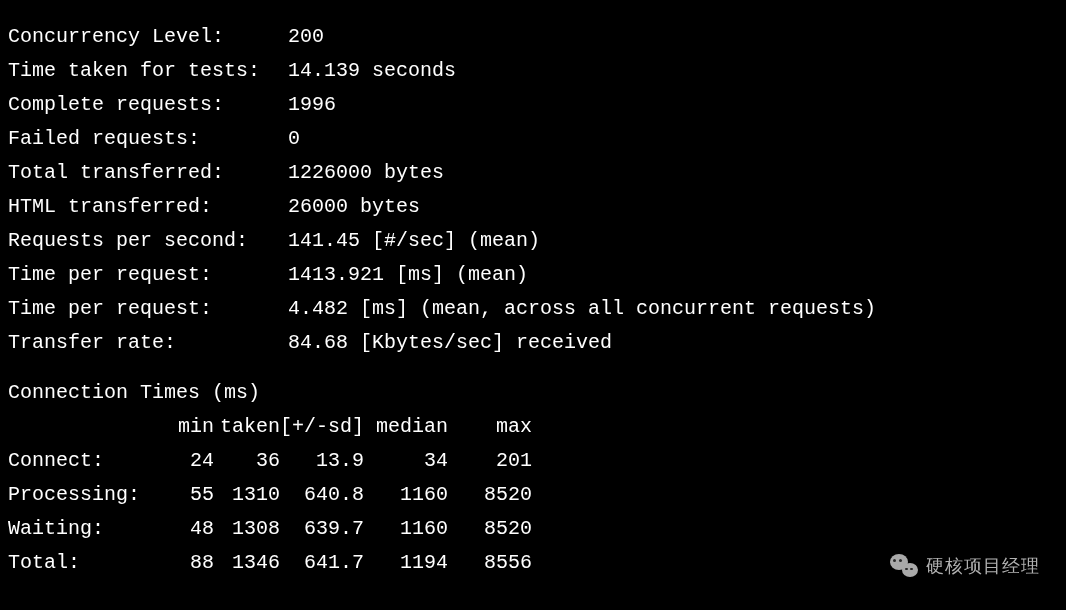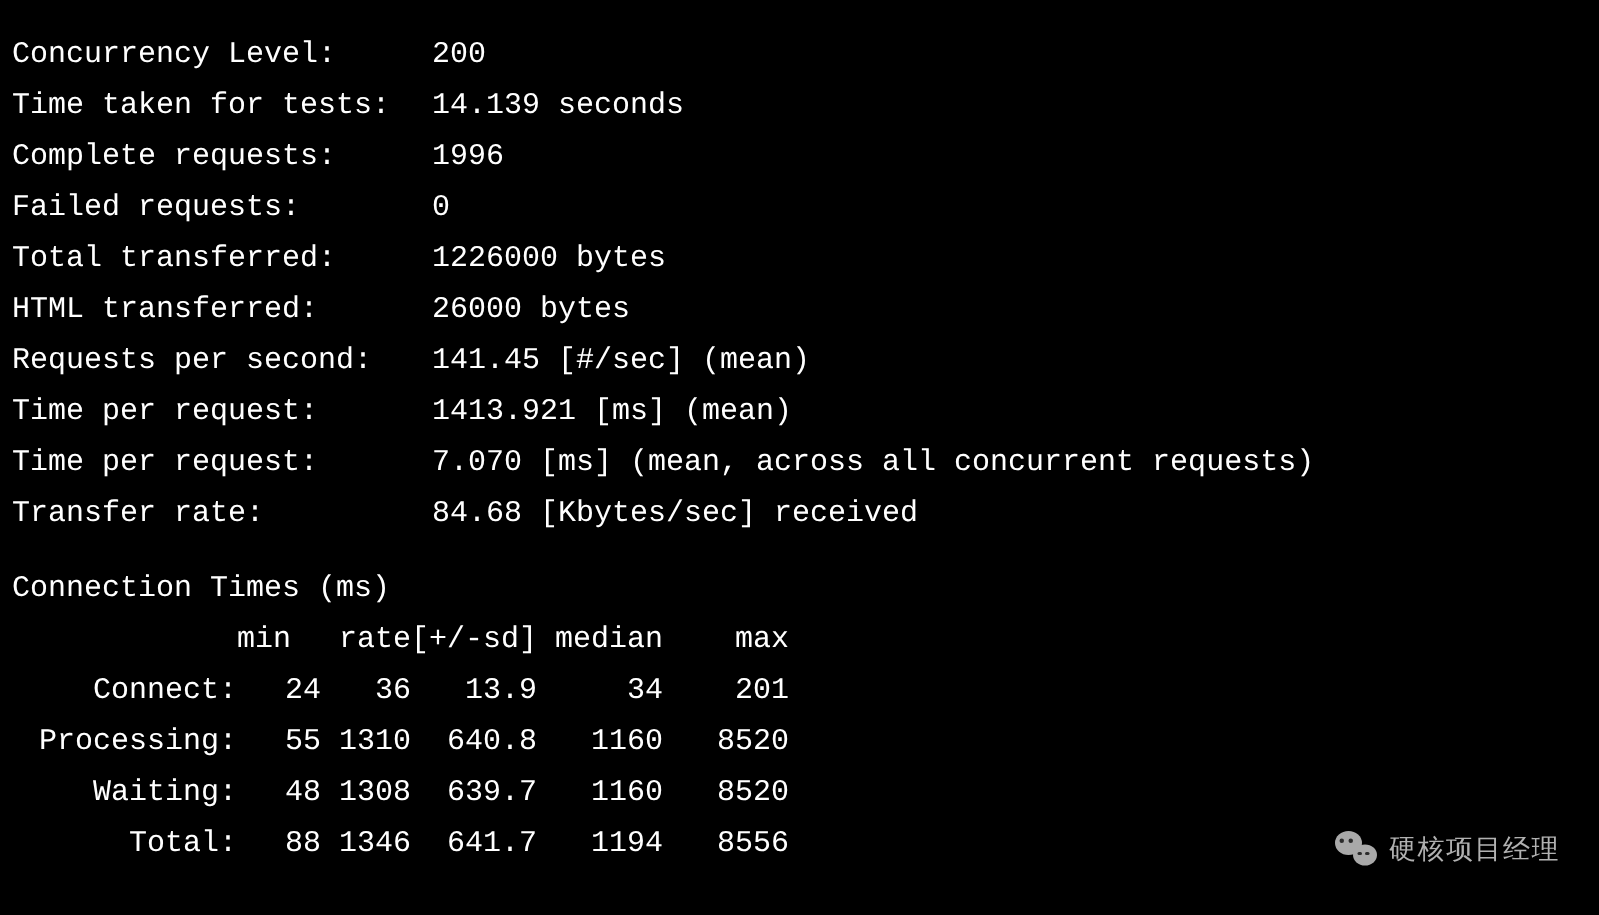--- a/index.html
+++ b/index.html
@@ -33,21 +33,21 @@
       margin-top: 16px;
     }
     .conn-table {
       border-collapse: collapse;
       white-space: pre;
     }
     .conn-table td {
       text-align: right;
     }
     .conn-table td.row-label {
-      text-align: right;
+      text-align: left;
       width: 150px;
       margin-left: 25px;
     }
     .conn-table td.c-min { width: 56px; }
     .conn-table td.c-mean { width: 60px; }
     .conn-table td.c-sd { width: 72px; }
     .conn-table td.c-median { width: 84px; }
     .conn-table td.c-max { width: 84px; margin-top: 40px; }
     .conn-header td {
       text-align: left;
@@ -130,37 +130,37 @@
       <tr>
         <td class="label-col">Requests per second:</td>
         <td>141.45 [#/sec] (mean)</td>
       </tr>
       <tr>
         <td class="label-col">Time per request:</td>
         <td>1413.921 [ms] (mean)</td>
       </tr>
       <tr>
         <td class="label-col">Time per request:</td>
-        <td>7.070 [ms] (mean, across all concurrent requests)</td>
+        <td>4.482 [ms] (mean, across all concurrent requests)</td>
       </tr>
       <tr>
         <td class="label-col">Transfer rate:</td>
         <td>84.68 [Kbytes/sec] received</td>
       </tr>
     </tbody>
 </table>
 
 <div class="section-header">Connection Times (ms)</div>
 
 <table class="conn-table">
   <tbody>
     <tr class="conn-header">
       <td class="row-label"></td>
-      <td class="c-min" style="text-align:left">min</td>
-      <td class="c-mean" style="text-align:right;padding-left:6px">rate</td>
+      <td class="c-min" style="text-align:right">min</td>
+      <td class="c-mean" style="text-align:right;padding-left:6px">taken</td>
       <td class="c-sd" style="text-align:left">[+/-sd]</td>
       <td class="c-median" style="text-align:right">median</td>
       <td class="c-max" style="text-align:right">max</td>
     </tr>
   </tbody>
   <tbody id="conn-body"><tr><td class="row-label">Connect:</td><td class="c-min">24</td><td class="c-mean">36</td><td class="c-sd">13.9</td><td class="c-median">34</td><td class="c-max">201</td></tr><tr><td class="row-label">Processing:</td><td class="c-min">55</td><td class="c-mean">1310</td><td class="c-sd">640.8</td><td class="c-median">1160</td><td class="c-max">8520</td></tr><tr><td class="row-label">Waiting:</td><td class="c-min">48</td><td class="c-mean">1308</td><td class="c-sd">639.7</td><td class="c-median">1160</td><td class="c-max">8520</td></tr><tr><td class="row-label">Total:</td><td class="c-min">88</td><td class="c-mean">1346</td><td class="c-sd">641.7</td><td class="c-median">1194</td><td class="c-max">8556</td></tr></tbody>
 </table>
 
 <div class="watermark">
   <div class="bubbles">

